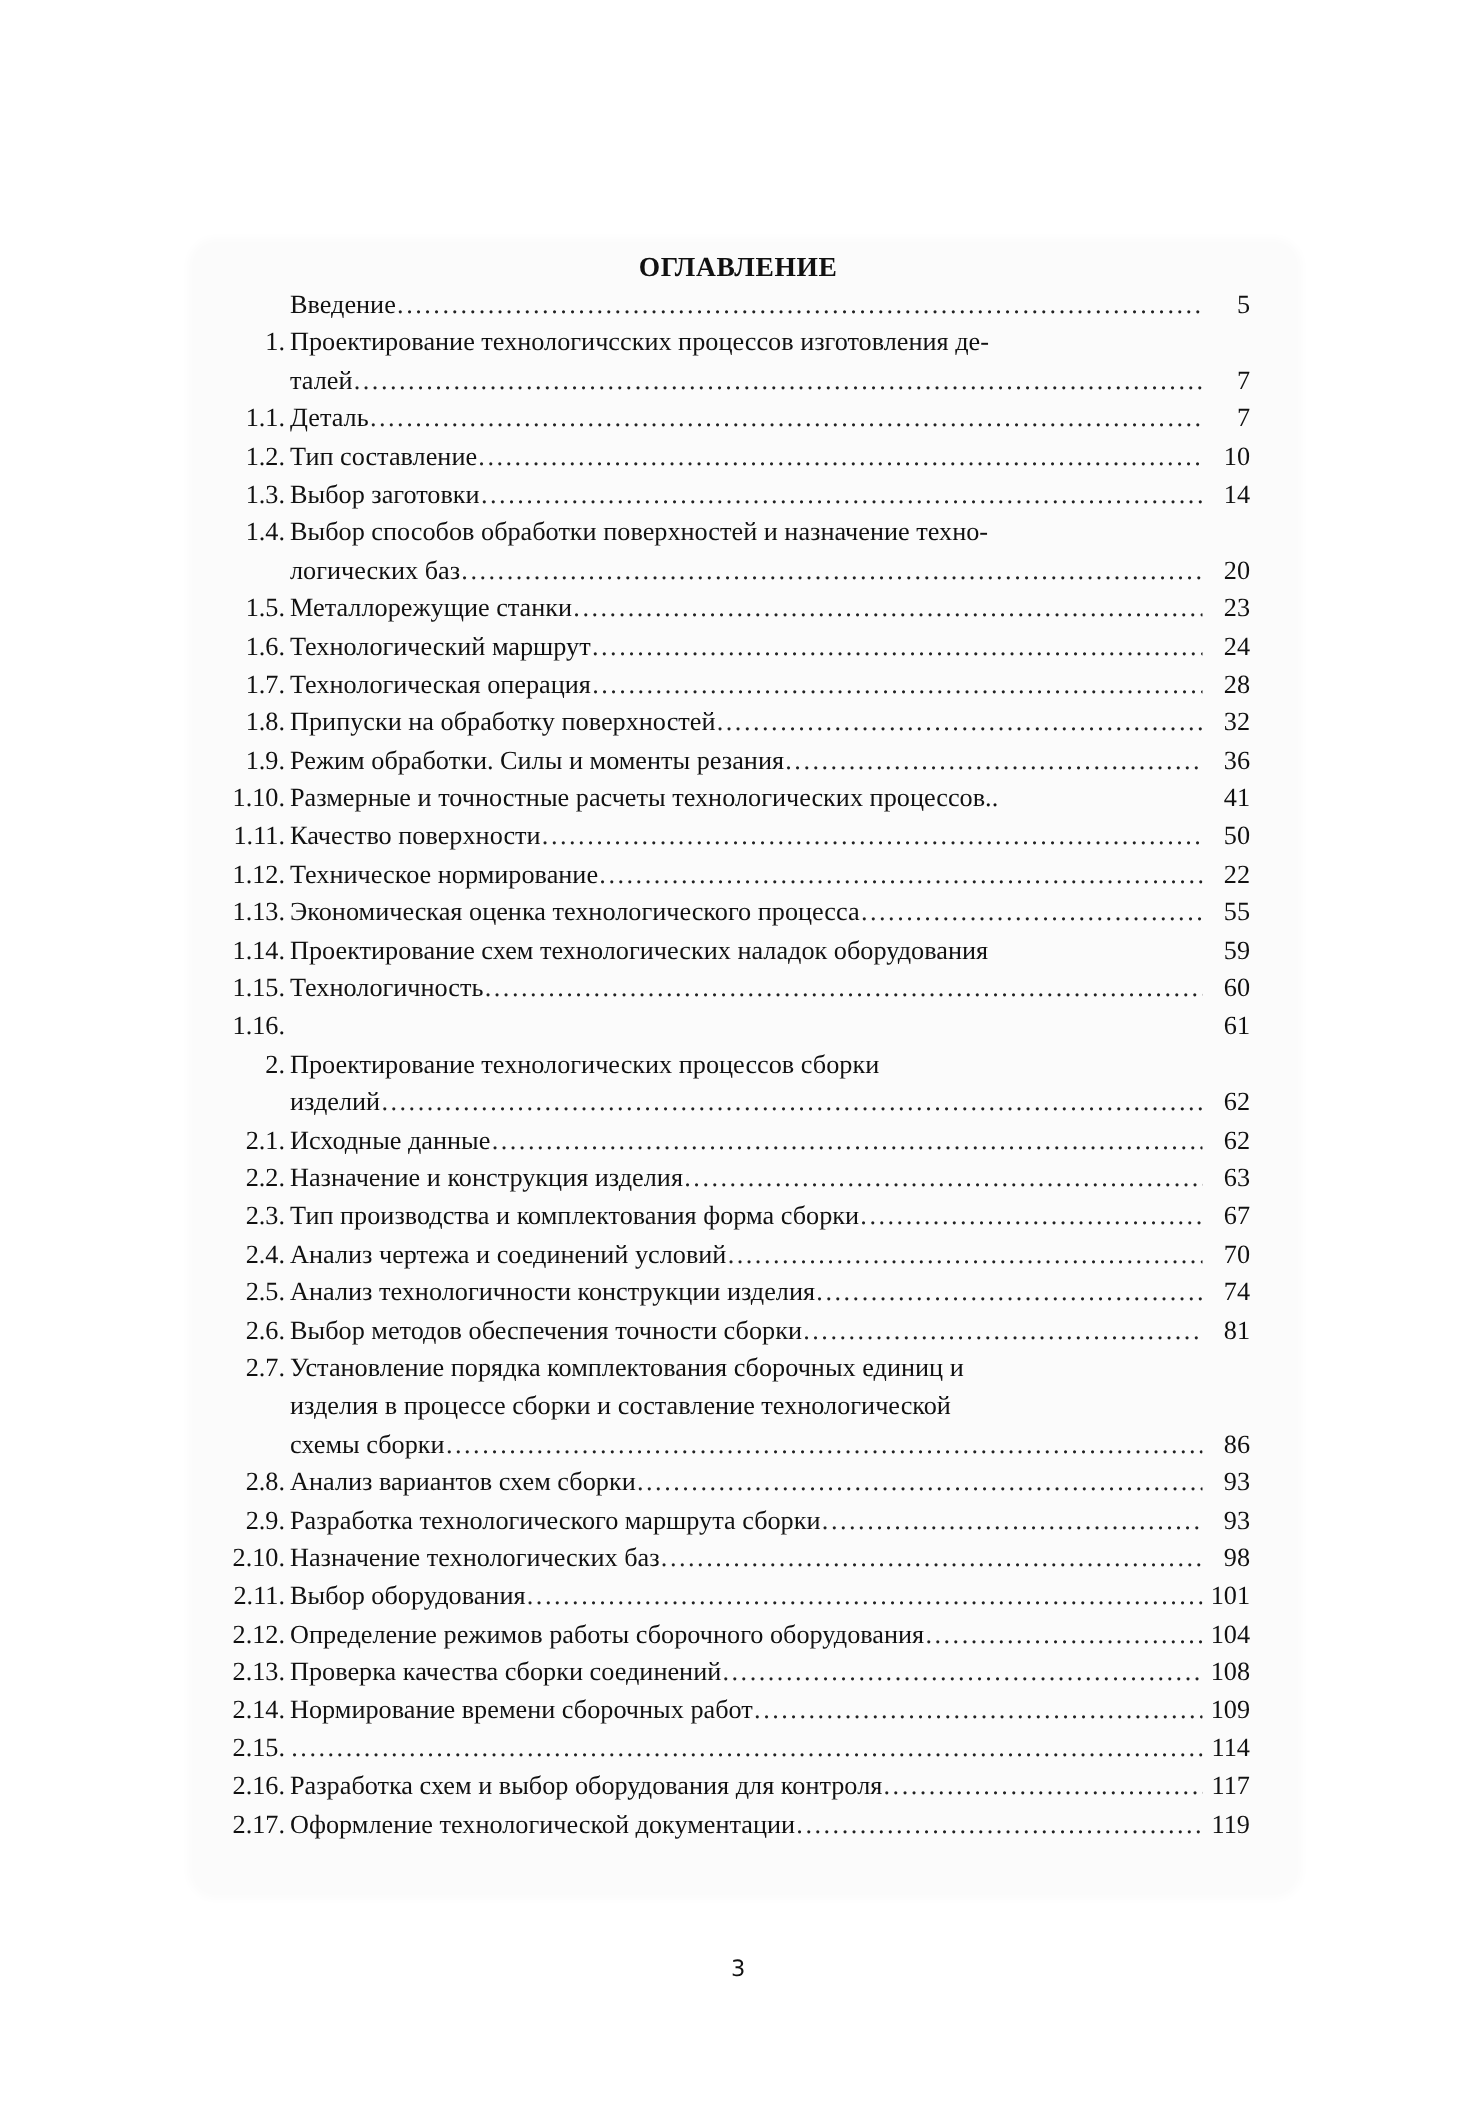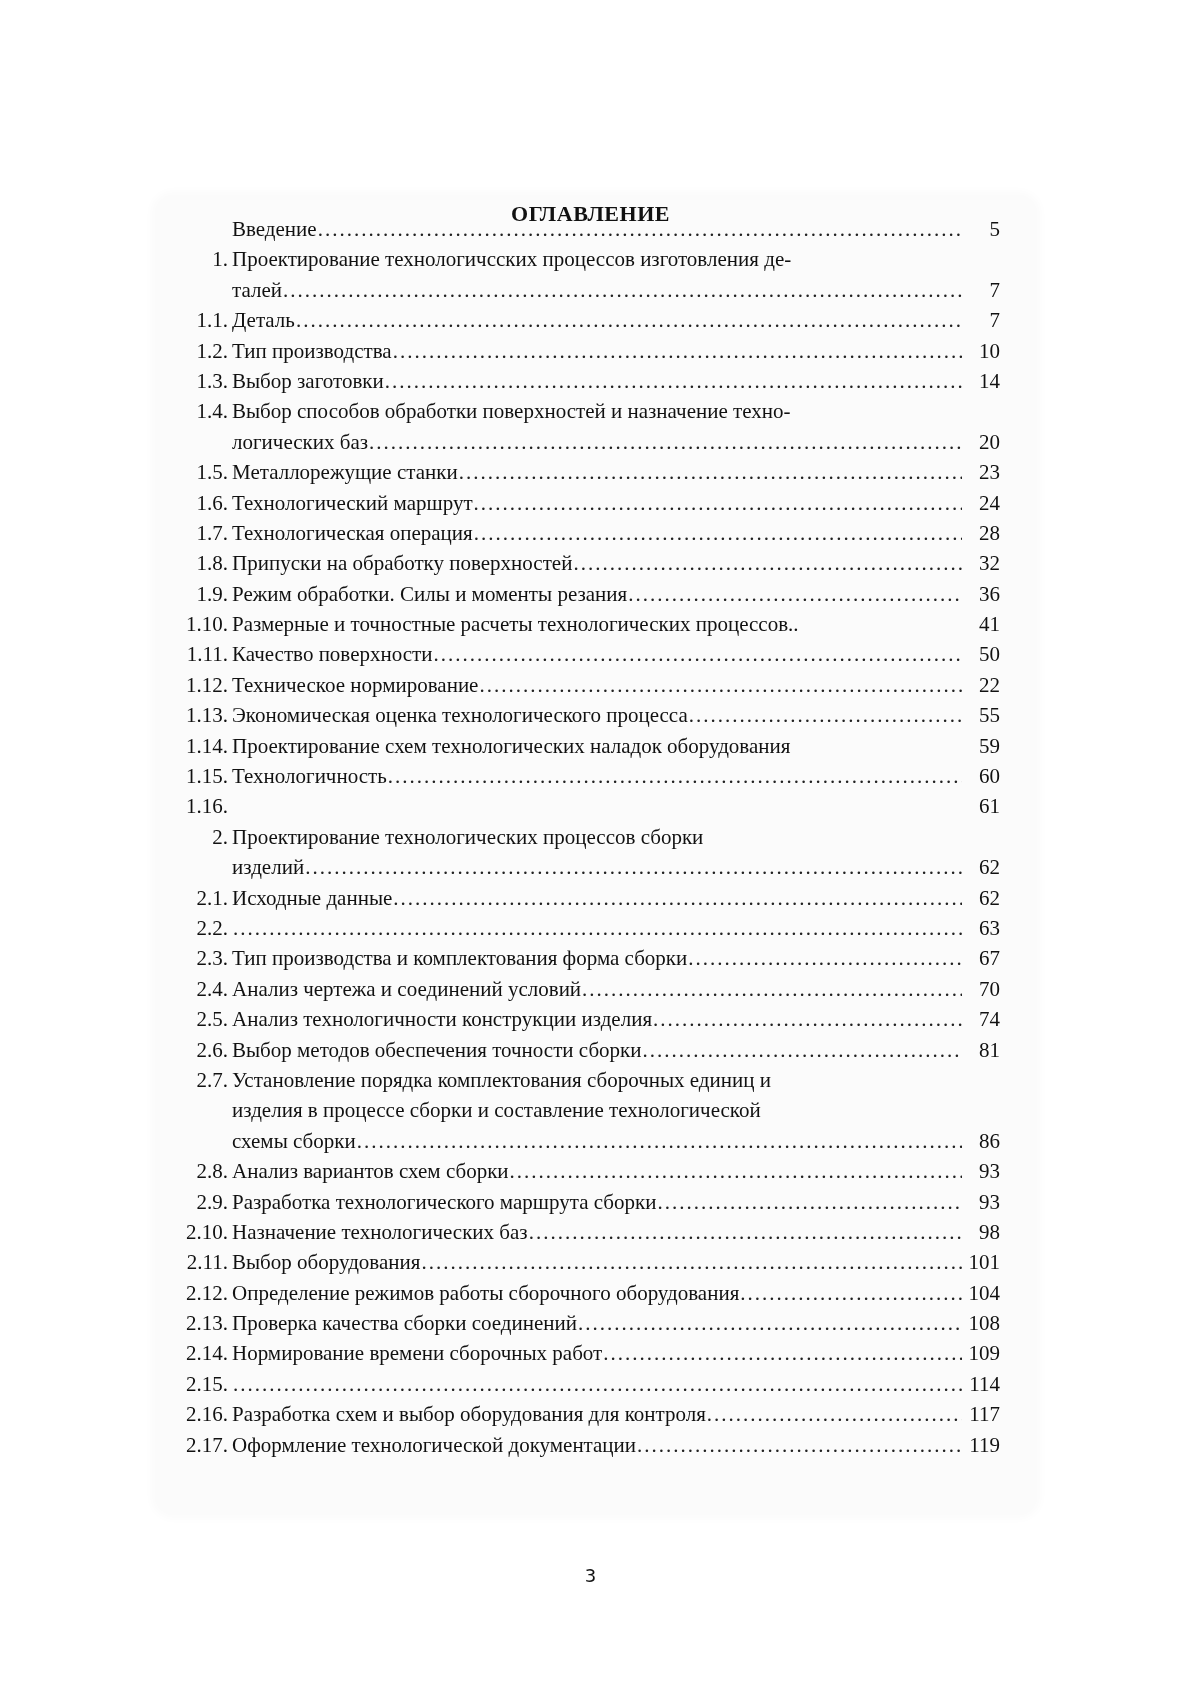--- a/index.html
+++ b/index.html
@@ -23,21 +23,21 @@
       position: absolute;
       left: 0; width: 1181px; top: 200px;
       text-align: center;
       font-weight: bold;
       font-size: 22px;
       letter-spacing: 0.5px;
       line-height: 28px;
     }
     .toc {
       position: absolute;
-      left: 160px; top: 214px;
+      left: 160px; top: 228px;
       width: 840px;
     }
     .line {
       position: relative;
       height: 30.4px;
       line-height: 30.4px;
       font-size: 21px;
       white-space: nowrap;
     }
     .num-cell {
@@ -119,21 +119,21 @@
           <span class="label">Деталь</span>
           <span class="leader"></span>
           <span class="page">7</span>
         </span>
       </div>
     </div>
     <div>
       <div class="line">
         <span class="num-cell">1.2.</span>
         <span class="txt">
-          <span class="label">Тип производства</span>
+          <span class="label">Тип составление</span>
           <span class="leader"></span>
           <span class="page">10</span>
         </span>
       </div>
     </div>
     <div>
       <div class="line">
         <span class="num-cell">1.3.</span>
         <span class="txt">
           <span class="label">Выбор заготовки</span>
@@ -298,20 +298,21 @@
           <span class="label">Исходные данные</span>
           <span class="leader"></span>
           <span class="page">62</span>
         </span>
       </div>
     </div>
     <div>
       <div class="line">
         <span class="num-cell">2.2.</span>
         <span class="txt">
+          <span class="label">Назначение и конструкция изделия</span>
           <span class="leader"></span>
           <span class="page">63</span>
         </span>
       </div>
     </div>
     <div>
       <div class="line">
         <span class="num-cell">2.3.</span>
         <span class="txt">
           <span class="label">Тип производства и комплектования форма сборки</span>

